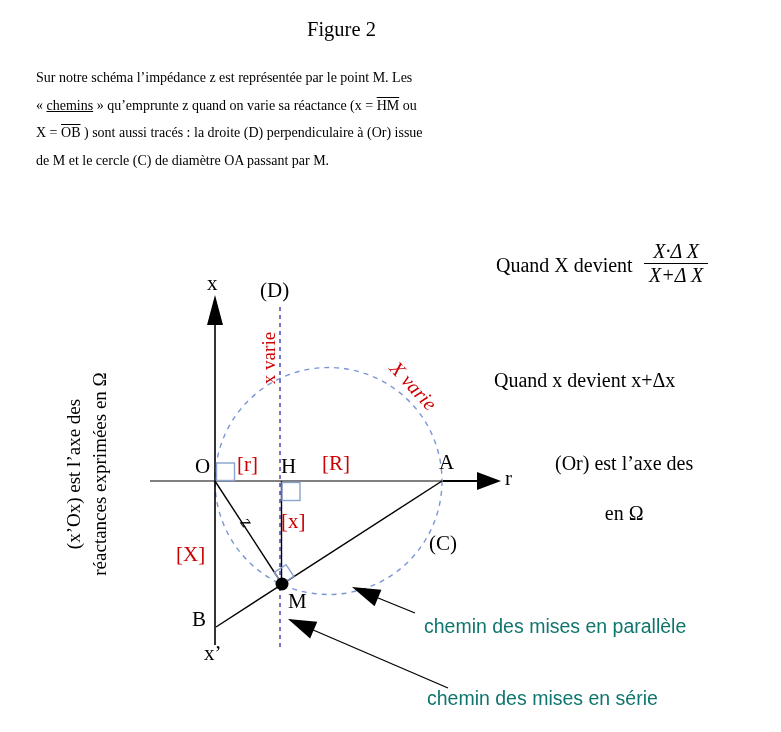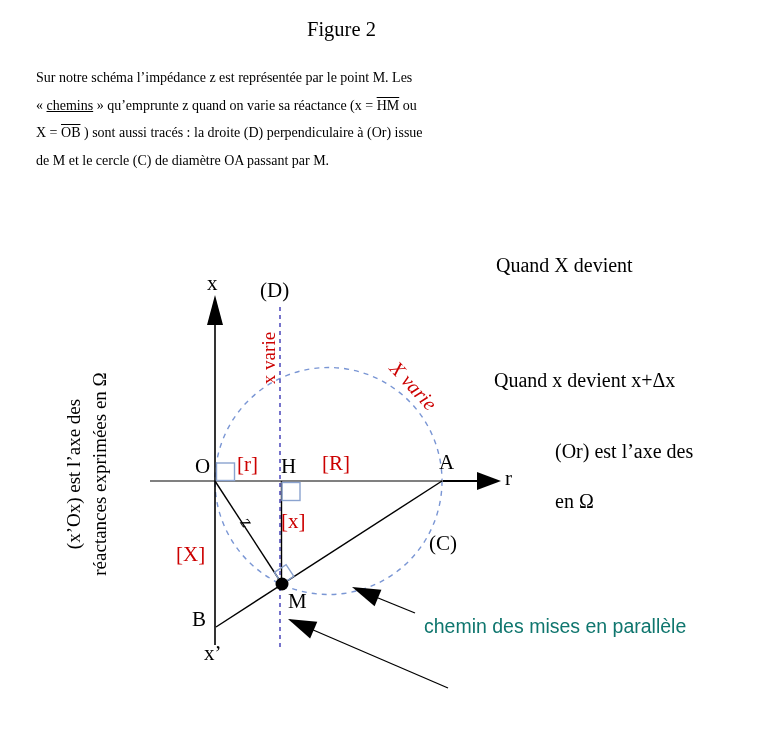--- a/index.html
+++ b/index.html
@@ -16,21 +16,21 @@
   .un{text-decoration:underline;}
   #title{left:307px;top:18px;font-size:20.5px;}
   #para{left:36px;top:64px;font-size:14px;line-height:27.5px;}
   #quand-X{left:472px;top:254px;}
   #fraction{left:644px;top:240px;font-size:20px;font-style:italic;text-align:center;}
   #fraction .den{border-top:1.6px solid #000;padding:0 5px;}
   #fraction .num{padding:0 5px;}
   #deplace-C{left:478px;top:309px;}
   #quand-x{left:470px;top:369px;}
   #deplace-D{left:466px;top:396px;}
-  #or-axis{left:531px;top:439px;line-height:25px;}
+  #or-axis{left:531px;top:451px;line-height:25px;text-align:center;}
   #left-note{left:-62px;top:447px;width:300px;height:54px;transform:rotate(-90deg);
              text-align:center;font-size:19px;line-height:26px;}
   #x-varie{left:230px;top:347px;width:78px;text-align:center;transform:rotate(-90deg);font-size:19px;}
   #X-varie{left:379px;top:386px;width:90px;transform:rotate(47deg);font-size:20px;font-style:italic;}
   #z-label{left:243px;top:511px;transform:rotate(55deg);font-size:19px;font-style:italic;}
   #green1{left:424px;top:615px;font-size:19.5px;}
   #green2{left:427px;top:687px;font-size:19.5px;}
   svg{position:absolute;left:0;top:0;}
 </style>
 </head>
@@ -70,20 +70,24 @@
   <div id="title" class="abs serif">Figure 2</div>
 
   <div id="para" class="abs serif">
     <span>Sur notre schéma l’impédance z est représentée par le point M. Les</span><br>
     <span>« </span><span class="un">chemins</span><span> » qu’emprunte z quand on varie sa réactance (x = </span><span class="ov">HM</span><span> ou</span><br>
     <span>X = </span><span class="ov">OB</span><span> ) sont aussi tracés : la droite (D) perpendiculaire à (Or) issue</span><br>
     <span>de M et le cercle (C) de diamètre OA passant par M.</span>
   </div>
 
   <div id="quand-X" class="abs serif rc">Quand X devient</div>
+  <div id="fraction" class="abs serif">
+    <div class="num">X·Δ X</div>
+    <div class="den">X+Δ X</div>
+  </div>
   <div id="quand-x" class="abs serif rc">Quand x devient x+Δx</div>
   <div id="or-axis" class="abs serif rc">
     <span>(Or) est l’axe des</span><br>
     <br>
     <span>en Ω</span>
   </div>
 
   <div id="left-note" class="abs serif">
     <div>(x’Ox) est l’axe des</div>
     <div>réactances exprimées en Ω</div>
@@ -102,14 +106,15 @@
 
   <div class="abs serif pt red" style="left:237px;top:452px;">[r]</div>
   <div class="abs serif pt red" style="left:322px;top:451px;">[R]</div>
   <div class="abs serif pt red" style="left:281px;top:509px;">[x]</div>
   <div class="abs serif pt red" style="left:176px;top:542px;">[X]</div>
   <div id="x-varie" class="abs serif red">x varie</div>
   <div id="X-varie" class="abs serif red">X varie</div>
   <div id="z-label" class="abs serif">z</div>
 
   <div id="green1" class="abs sans green">chemin des mises en parallèle</div>
+  <div id="green2" class="abs sans green">chemin des mises en série</div>
 
 </div>
 
 </body></html>

